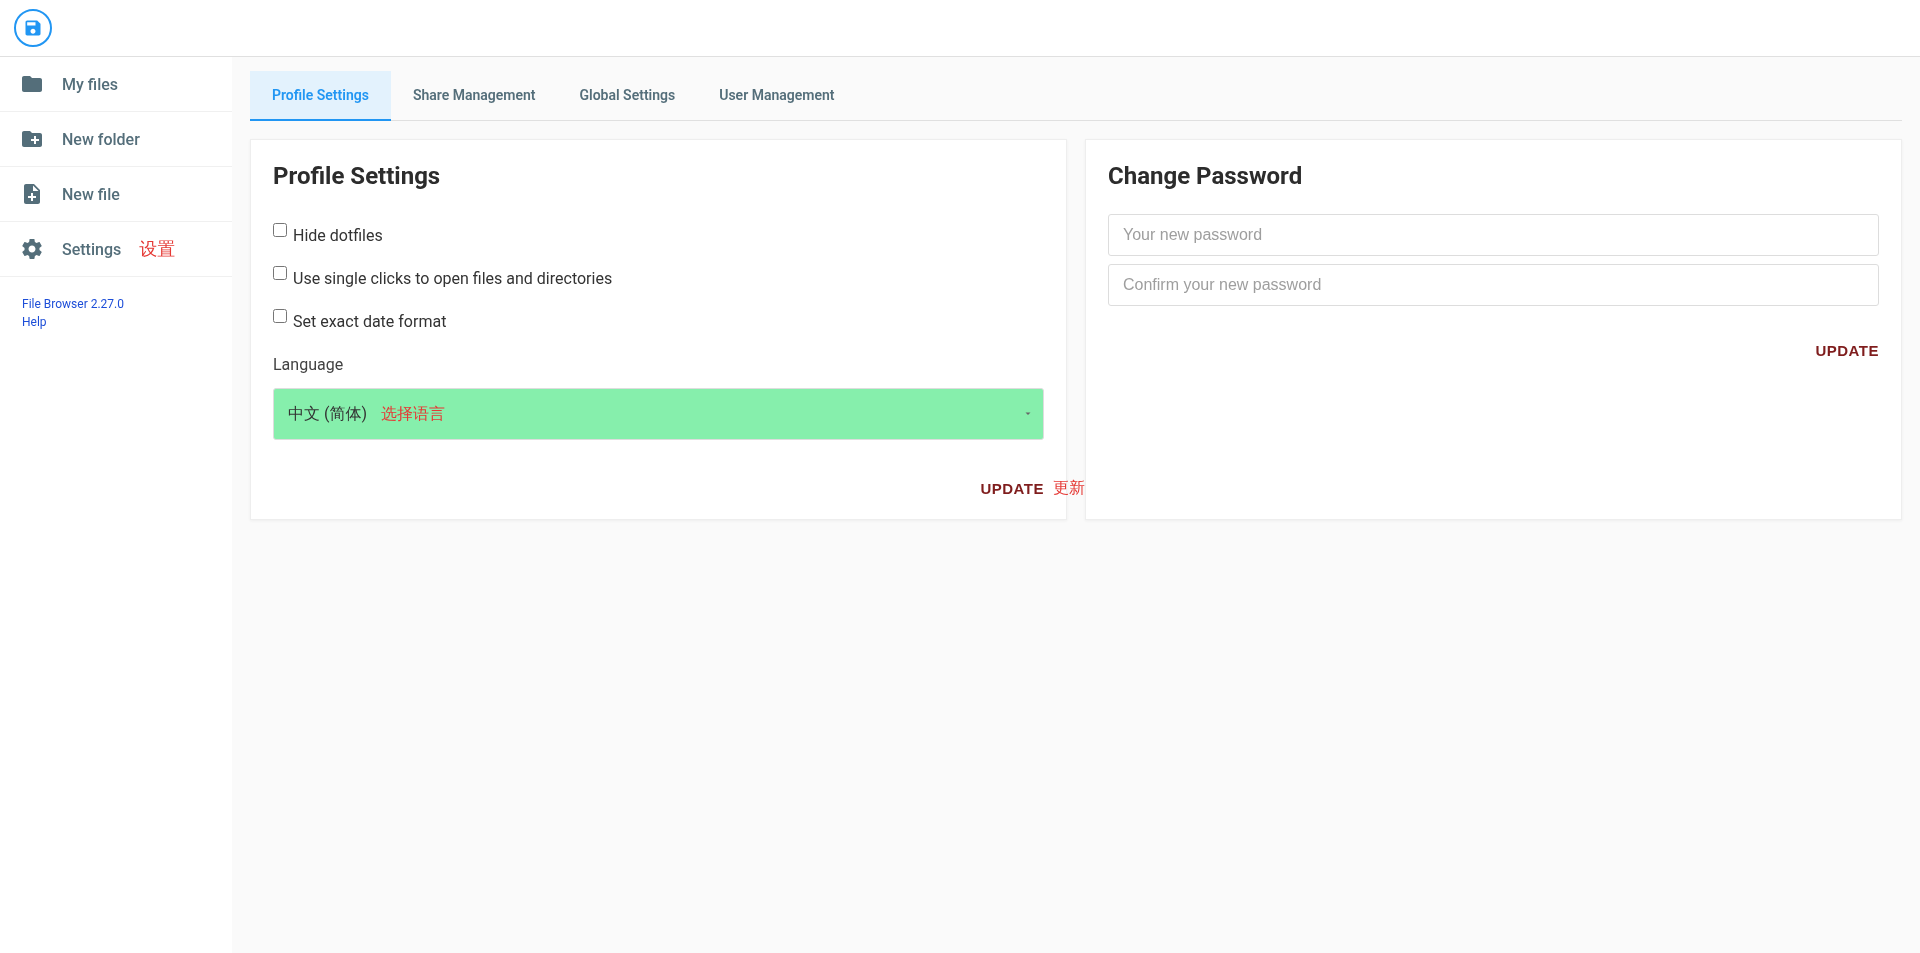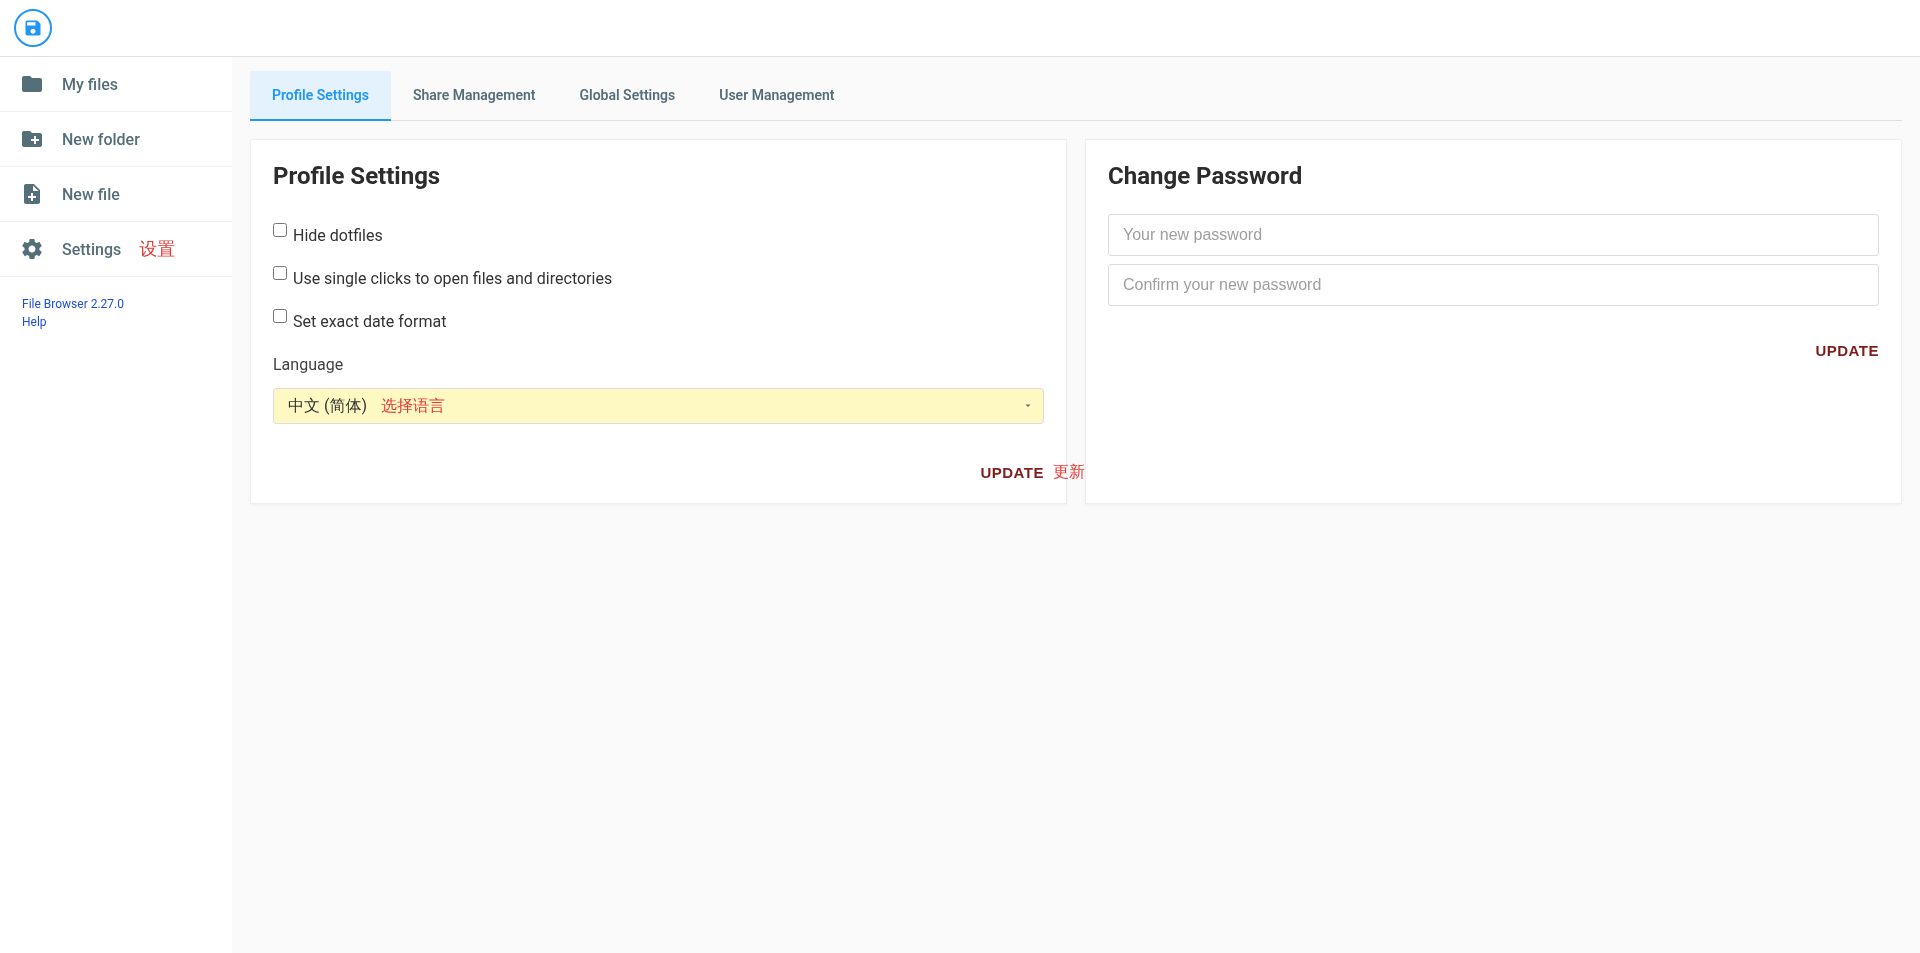--- a/index.html
+++ b/index.html
@@ -150,27 +150,27 @@
       font-size: 16px;
       color: #424242;
       margin-top: 24px;
       margin-bottom: 14px;
     }
     .select-wrap {
       position: relative;
     }
     .select {
       width: 100%;
-      height: 36px;
+      height: 52px;
       border: 1px solid #ddd;
       border-radius: 3px;
       padding: 0 14px;
       font-size: 16px;
       appearance: none;
-      background: #fef9c3;
+      background: #86efac;
       cursor: pointer;
       display: flex;
       align-items: center;
       gap: 14px;
     }
     .select-chevron {
       position: absolute;
       right: 10px;
       top: 50%;
       transform: translateY(-50%);

